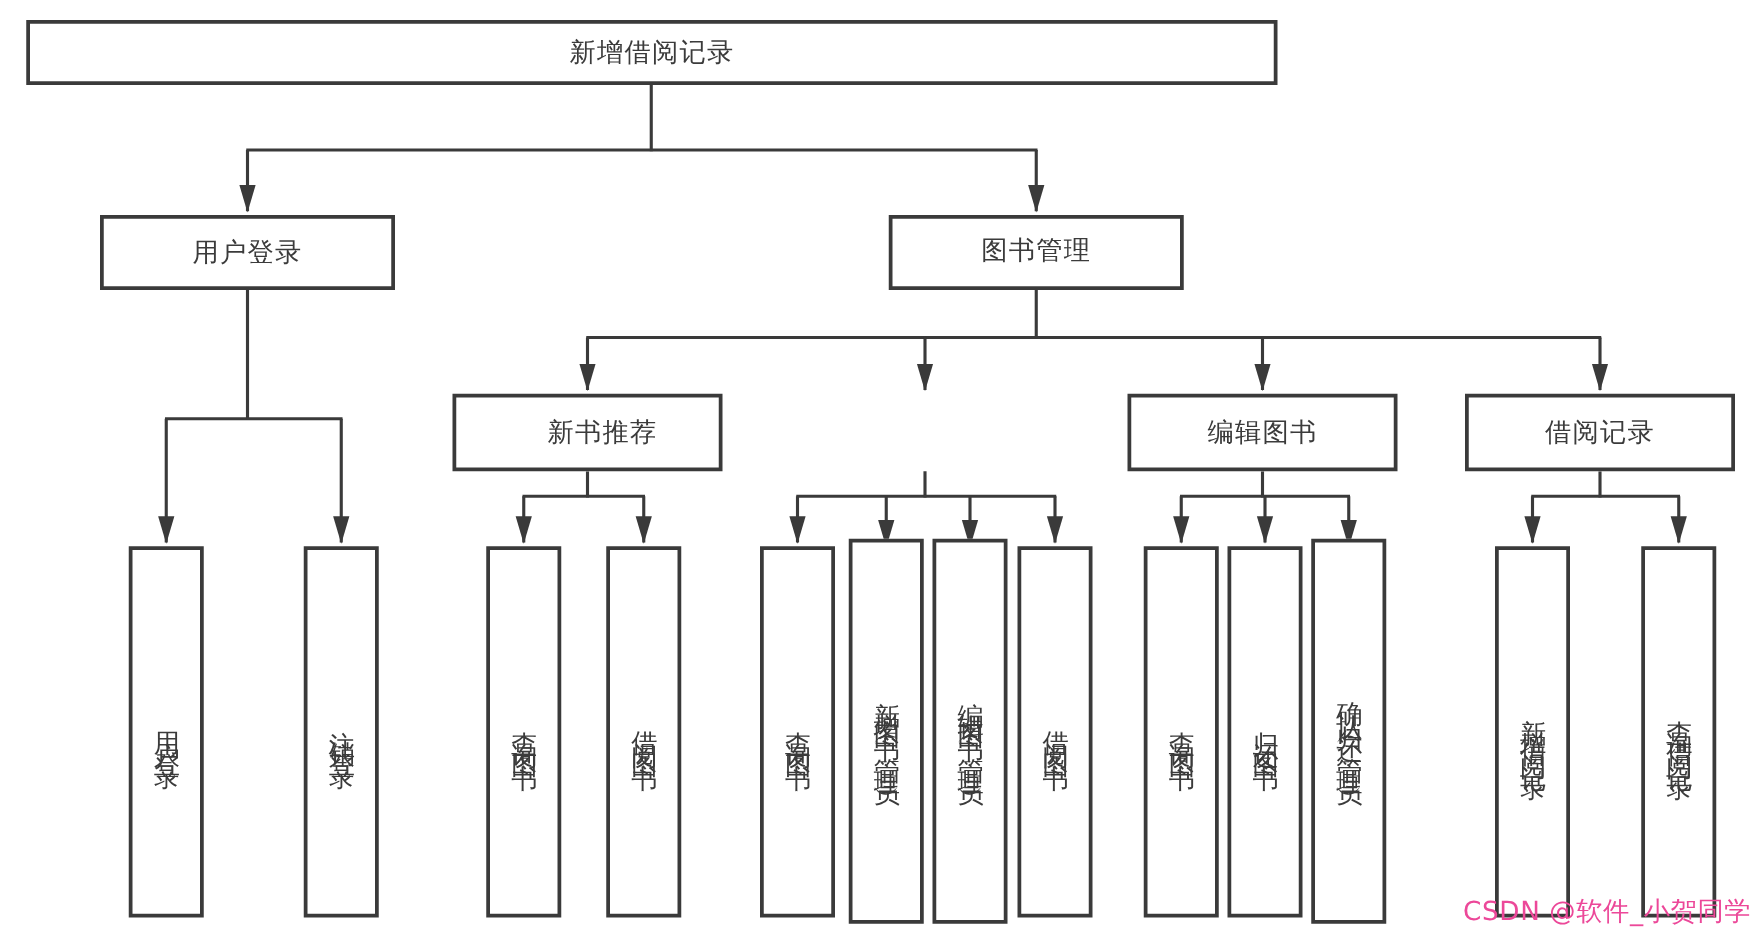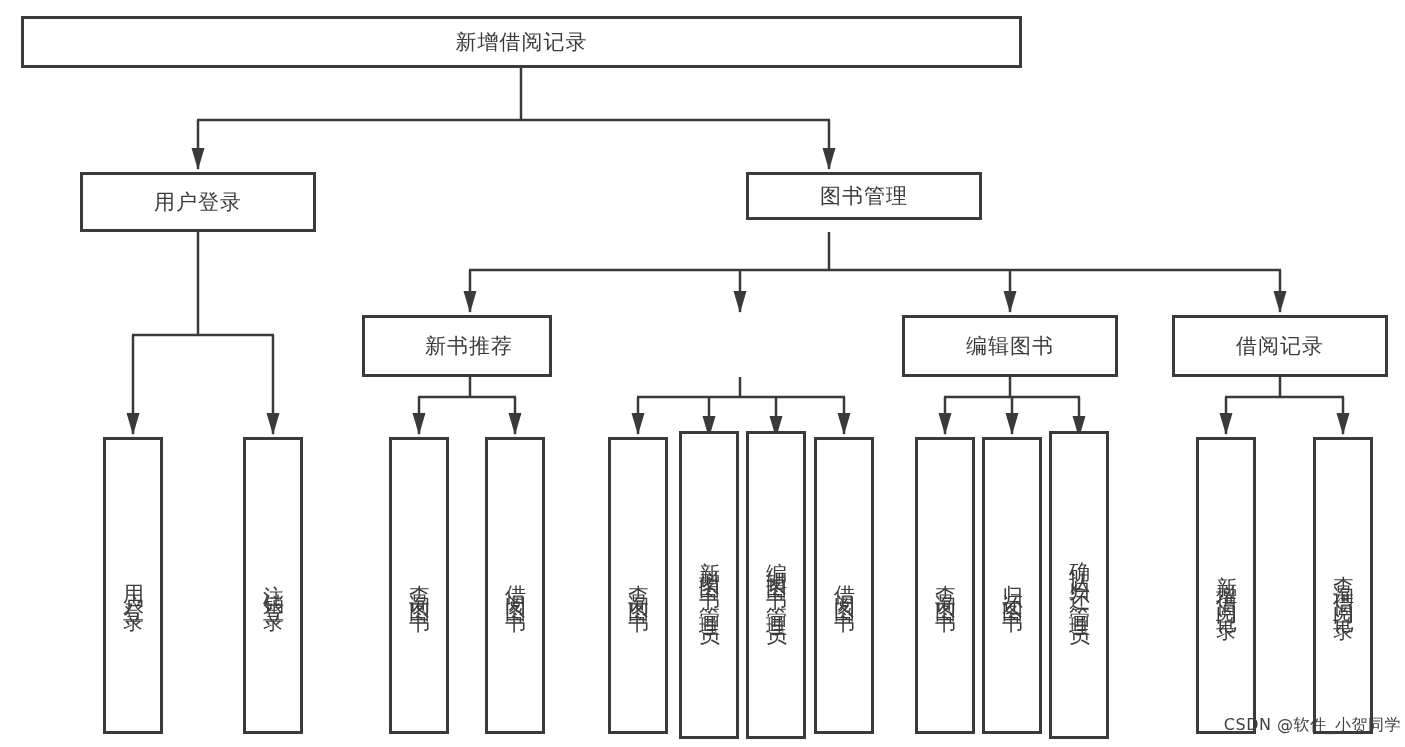--- a/index.html
+++ b/index.html
@@ -31,22 +31,22 @@
     writing-mode: vertical-rl;
     text-orientation: mixed;
     letter-spacing: 9px;
     white-space: normal;
   }
   .watermark {
     position: absolute;
     right: 4px;
     top: 715px;
     z-index: 5;
-    font-size: 16px;
-    color: #404040;
+    font-size: 21px;
+    color: #ec4899;
     letter-spacing: 0.5px;
     pointer-events: none;
   }
 </style>
 </head>
 <body>
 
 <div id="canvas">
 
   <svg class="connectors" width="1405" height="747" viewBox="0 0 1405 747">
@@ -95,23 +95,23 @@
       <line x1="1280" y1="377" x2="1280" y2="398"></line>
       <line x1="1225" y1="397" x2="1344" y2="397"></line>
       <line x1="1226" y1="397" x2="1226" y2="434" marker-end="url(#arrow)"></line>
       <line x1="1343" y1="397" x2="1343" y2="434" marker-end="url(#arrow)"></line>
     </g>
   </svg>
 
   <div class="box h" style="left:21px; top:16px; width:1001px; height:52px;">新增借阅记录</div>
 
   <div class="box h" style="left:80px; top:172px; width:236px; height:60px;">用户登录</div>
-  <div class="box h" style="left:746px; top:172px; width:236px; height:48px;">图书管理</div>
+  <div class="box h" style="left:711px; top:172px; width:236px; height:60px;font-family:Liberation Mono, monospace;">图书管理</div>
 
-  <div class="box h" style="left:362px; top:315px; width:190px; height:62px;padding-left:24px;">新书推荐</div>
+  <div class="box h" style="left:362px; top:315px; width:216px; height:62px;padding-left:24px;">新书推荐</div>
   <div class="box h" style="left:902px; top:315px; width:216px; height:62px;">编辑图书</div>
   <div class="box h" style="left:1172px; top:315px; width:216px; height:62px;">借阅记录</div>
 
   <div class="box v" style="left:103px; top:437px; width:60px; height:297px;">用户登录</div>
   <div class="box v" style="left:243px; top:437px; width:60px; height:297px;">注销登录</div>
 
   <div class="box v" style="left:389px; top:437px; width:60px; height:297px;">查询图书</div>
   <div class="box v" style="left:485px; top:437px; width:60px; height:297px;">借阅图书</div>
 
   <div class="box v" style="left:608px; top:437px; width:60px; height:297px;">查询图书</div>

